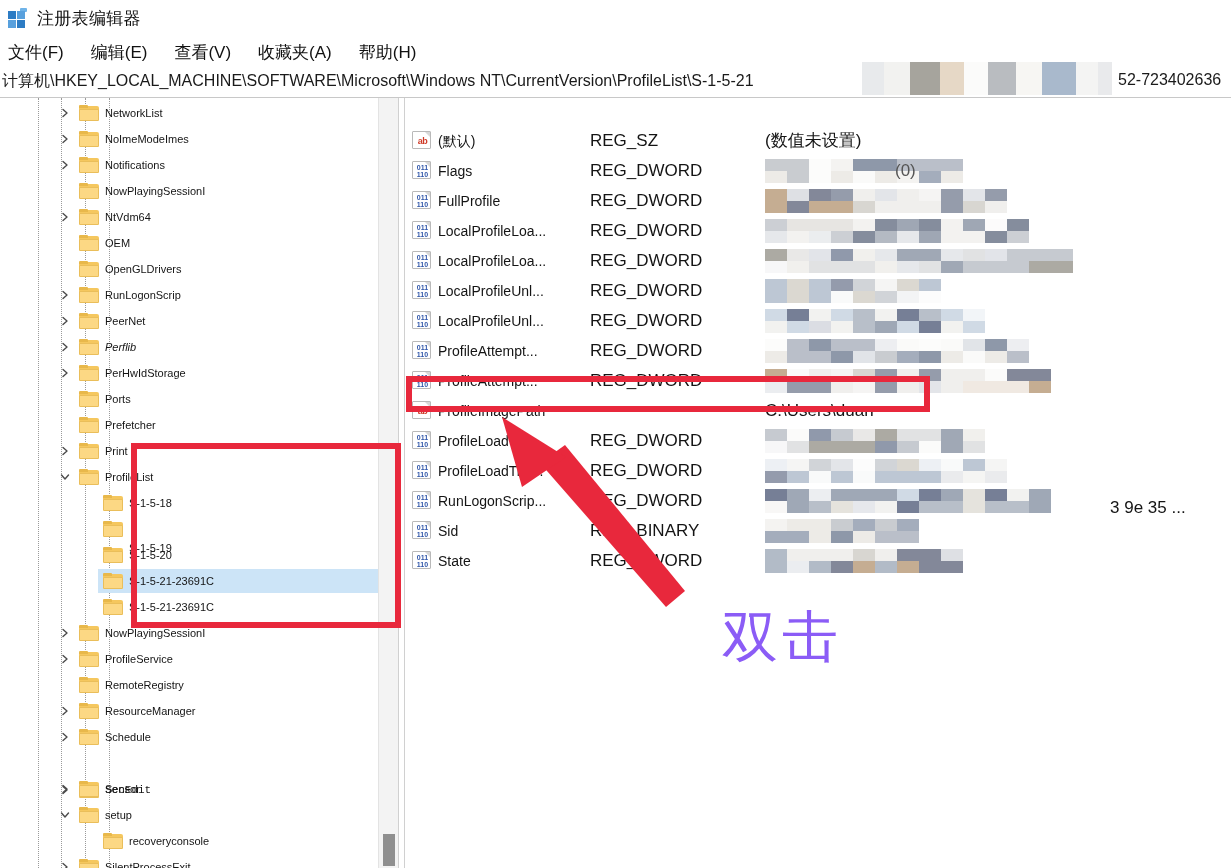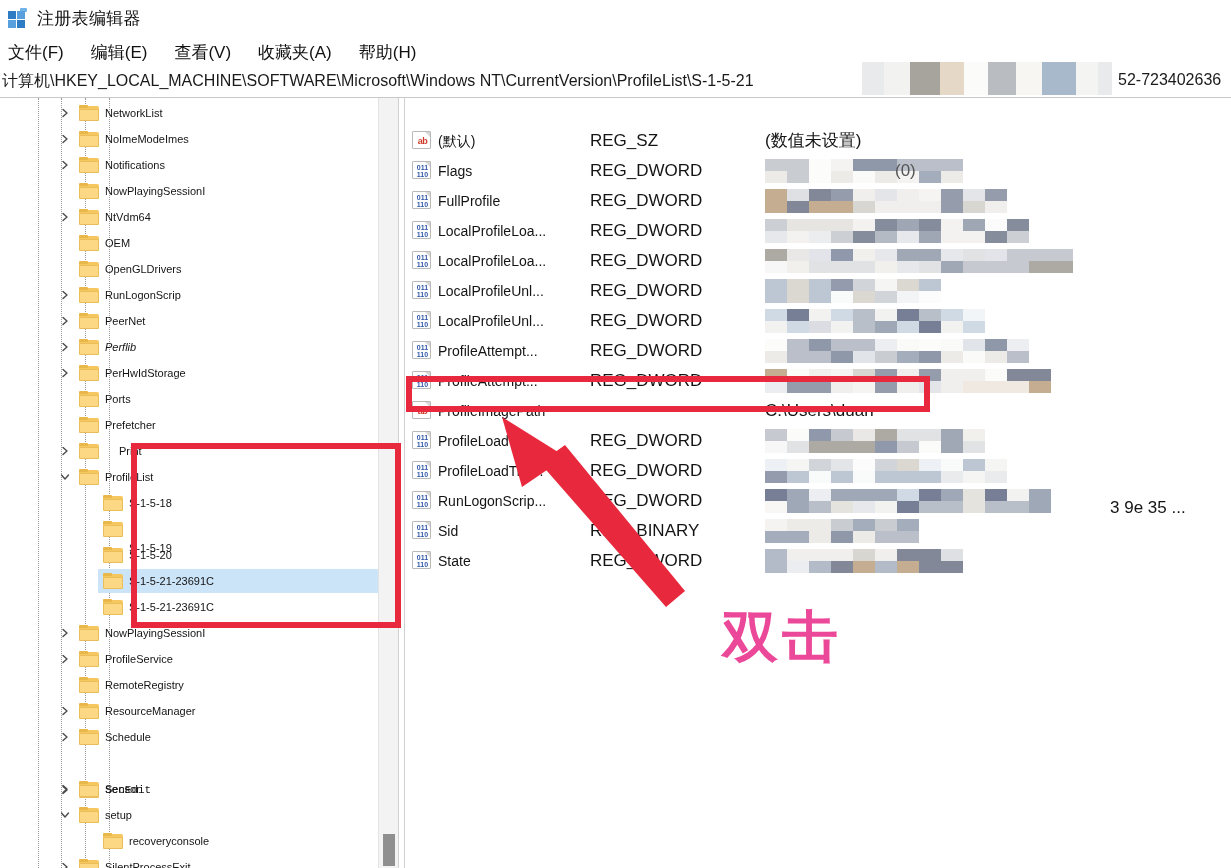--- a/index.html
+++ b/index.html
@@ -252,23 +252,23 @@
 
   
   .red-box {
     position: absolute;
     border: 6px solid #e8283c;
     z-index: 40;
     pointer-events: none;
   }
   .red-note {
     position: absolute;
-    color: #ec4899;
+    color: #8b5cf6;
     font-size: 56px;
-    font-weight: bold;
+    font-weight: normal;
     letter-spacing: 4px;
     z-index: 41;
   }
   .arrow-svg {
     position: absolute;
     left: 470px; top: 395px;
     width: 230px; height: 235px;
     z-index: 42;
     pointer-events: none;
   }
@@ -468,21 +468,21 @@
           <span class="chev" style="left: 57px; top: 5px;">
             <svg width="12" height="12" viewBox="0 0 12 12">
               <path d="M4 2.5 L8 6 L4 9.5" stroke="#4a4a4a" stroke-width="1.4" fill="none" stroke-linecap="round" stroke-linejoin="round"></path>
             </svg>
           </span>
           <span class="folder" style="left: 79px; top: 5px;">
             <span class="back"></span>
             <span class="tabtop"></span>
             <span class="front"></span>
           </span>
-          <span class="tree-label" style="left: 119px; text-align: right;">Print</span>
+          <span class="tree-label" style="left: 105px; text-align: right;">Print</span>
         </div>
         <div class="tree-row" style="top: 366px;">
           <span class="chev" style="left: 57px; top: 5px;">
             <svg width="12" height="12" viewBox="0 0 12 12">
               <path d="M2.5 4 L6 8 L9.5 4" stroke="#4a4a4a" stroke-width="1.4" fill="none" stroke-linecap="round" stroke-linejoin="round"></path>
             </svg>
           </span>
           <span class="folder" style="left: 79px; top: 5px;">
             <span class="back"></span>
             <span class="tabtop"></span>

